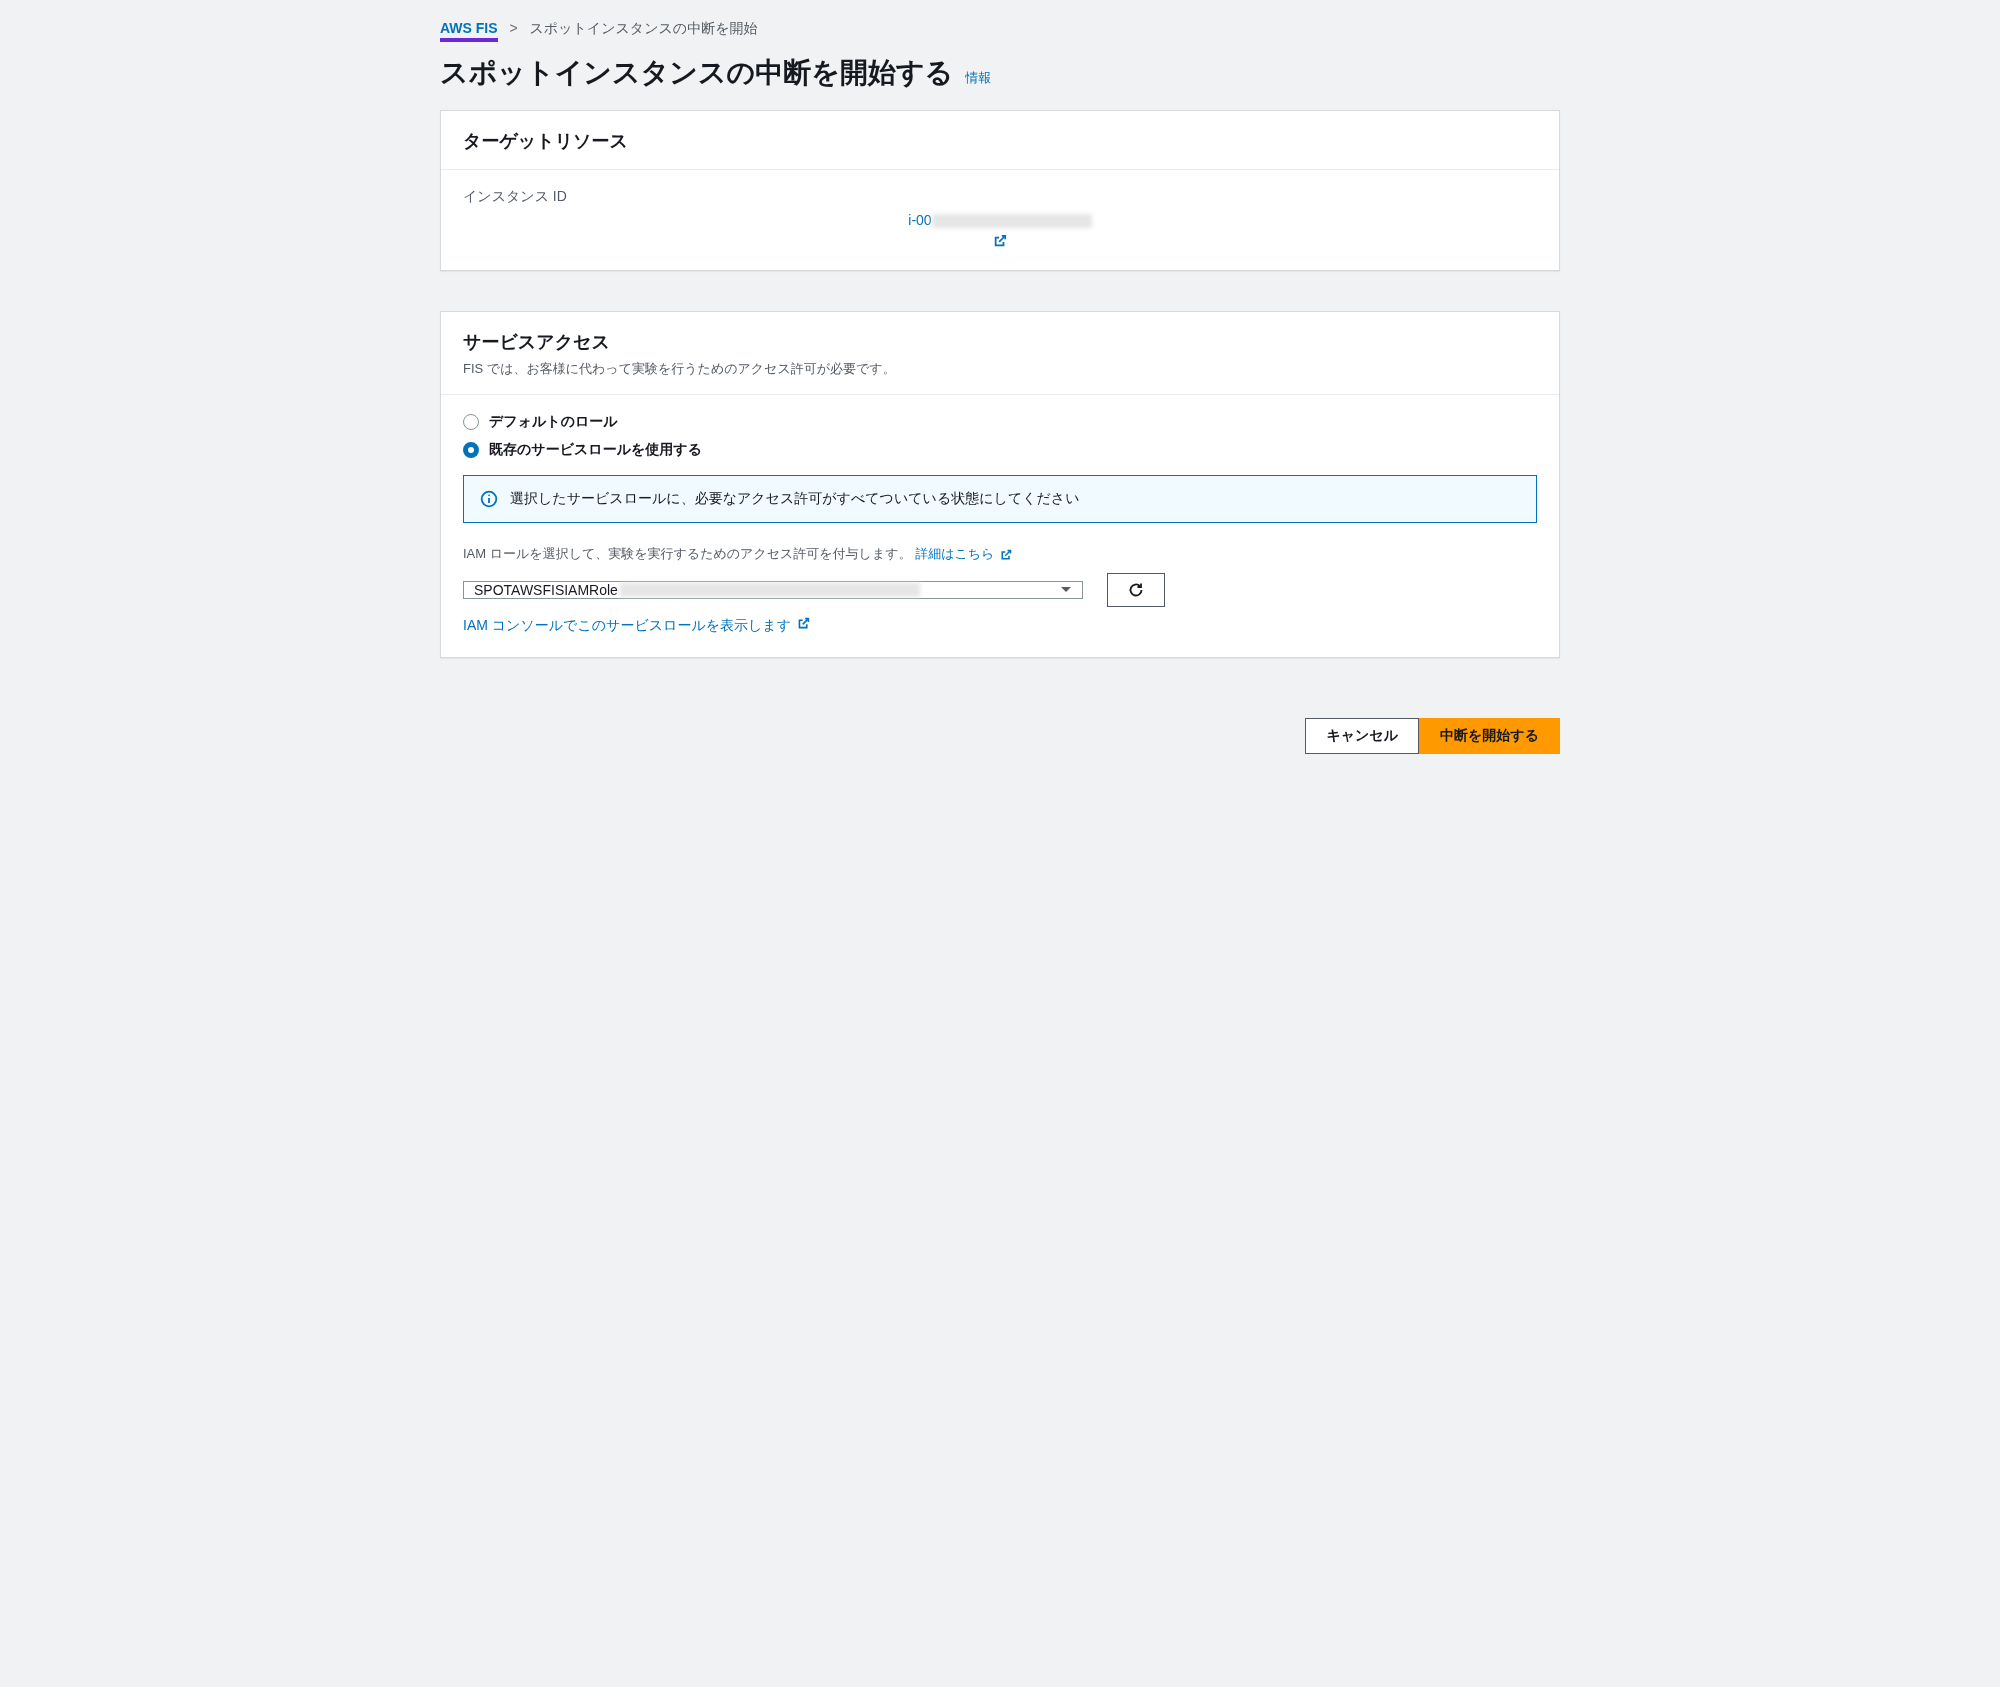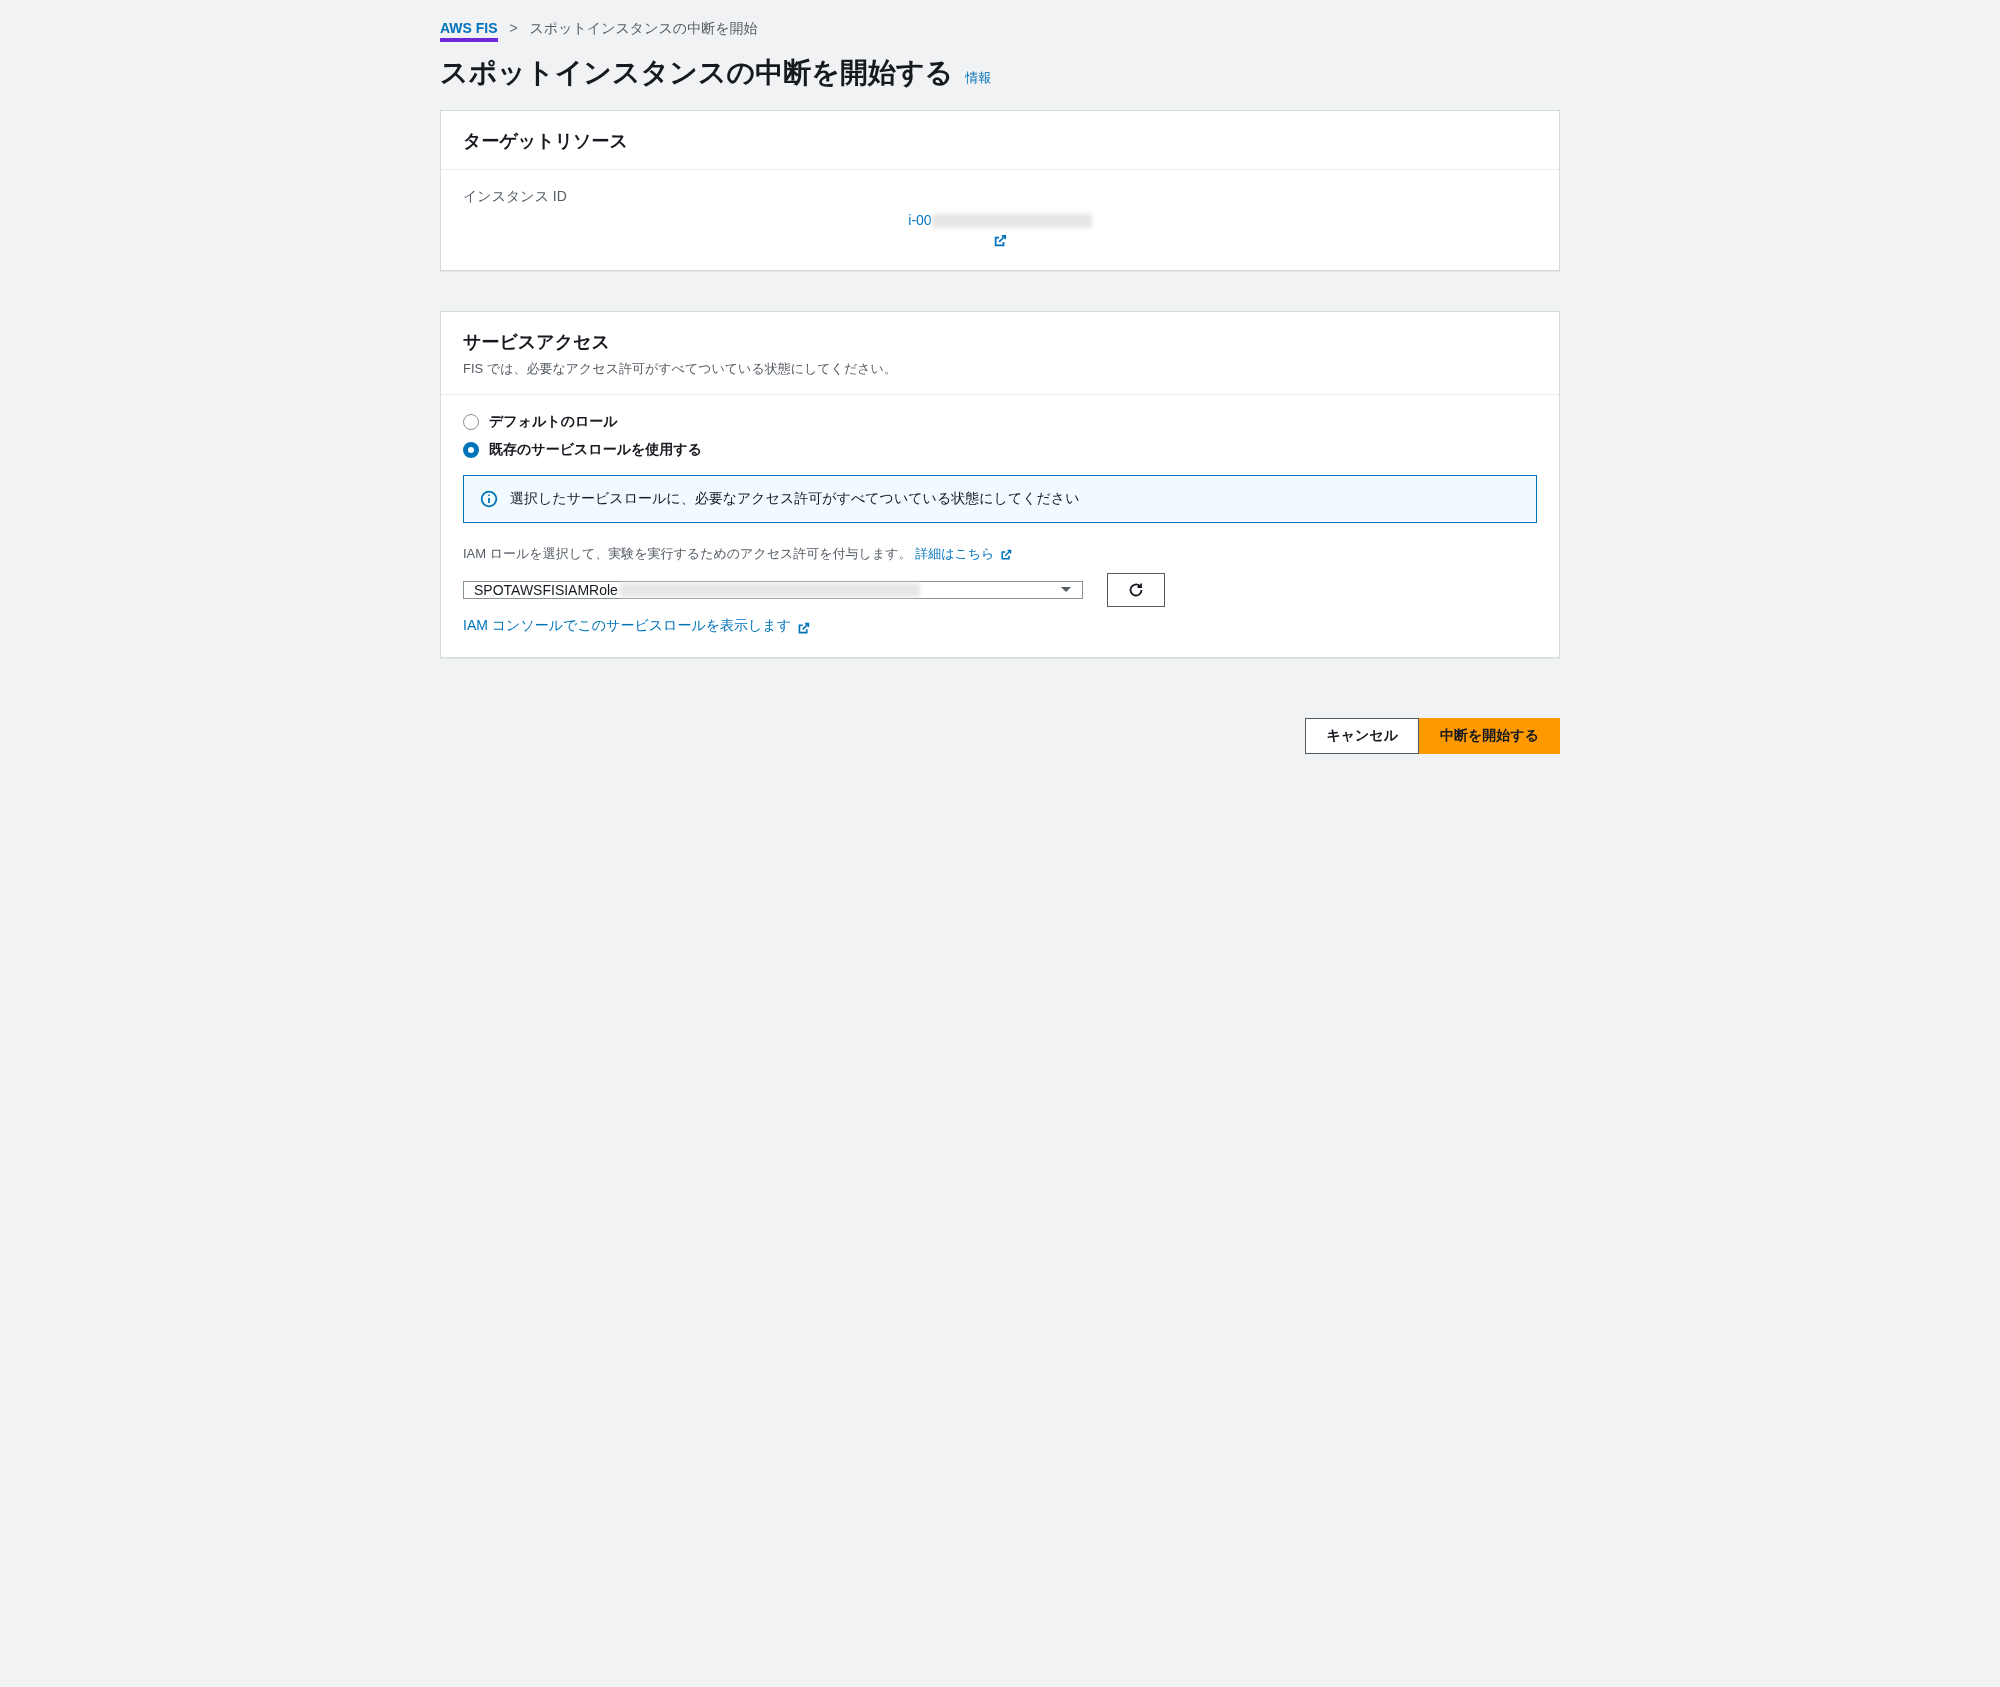--- a/index.html
+++ b/index.html
@@ -192,21 +192,21 @@
     border: 1px solid #545b64;
     background: #fff;
     display: flex;
     align-items: center;
     justify-content: center;
     cursor: pointer;
     color: #16191f;
   }
   .view-link-row {
     display: flex;
-    align-items: flex-end;
+    align-items: flex-start;
     gap: 6px;
     font-size: 14px;
   }
   .footer-actions {
     display: flex;
     justify-content: flex-end;
     margin-top: 60px;
   }
   .btn {
     padding: 8px 20px;
@@ -256,21 +256,21 @@
               <path d="M12 9v4H3V4h4"></path>
           </svg>
         </span>
       </div>
     </div>
   </div>
 
   <div class="panel">
     <div class="panel-header">
       <h2>サービスアクセス</h2>
-      <div class="subtitle">FIS では、必要なアクセス許可がすべてついている状態にしてください。</div>
+      <div class="subtitle">FIS では、お客様に代わって実験を行うためのアクセス許可が必要です。</div>
     </div>
     <div class="panel-body">
 
       <div class="radio-group">
         <div class="radio-option">
           <div class="radio-visual"></div>
           <span class="radio-label">デフォルトのロール</span>
         </div>
         <div class="radio-option selected">
           <div class="radio-visual"></div>

